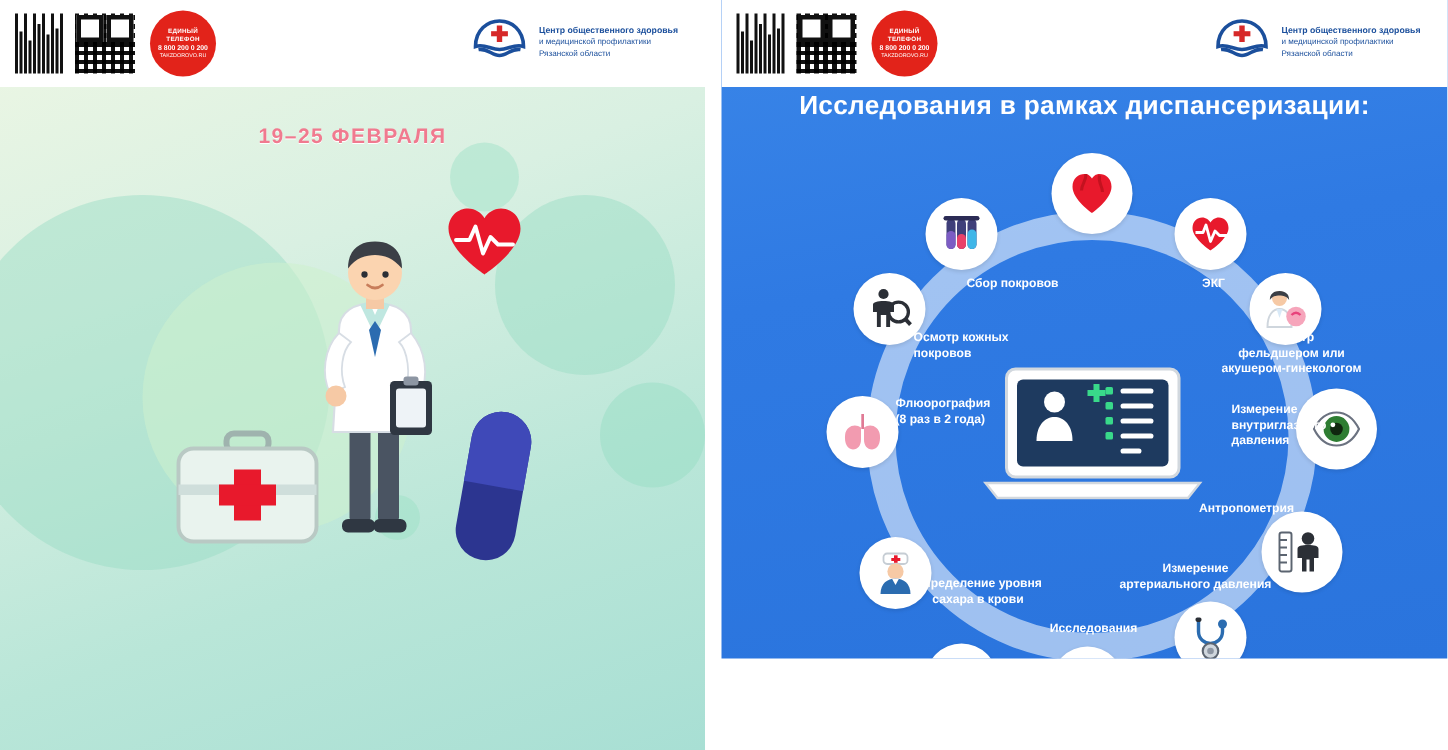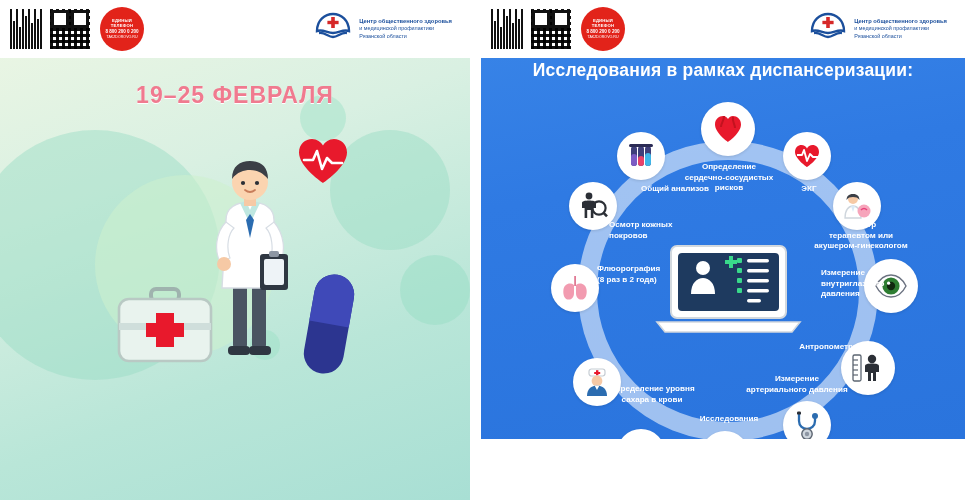--- a/index.html
+++ b/index.html
@@ -97,21 +97,21 @@
   }
   .org-text {
     font-size: 5.4px; line-height: 1.45; color: #1b4f9c;
     max-width: 120px;
   }
   .org-text .ln1 { font-weight: bold; font-size: 5.8px; }
 
   .date-ribbon {
     position: absolute; left: 0; right: 0; top: 82px;
     text-align: center;
-    font-size: 23px; font-weight: bold;
+    font-size: 14px; font-weight: bold;
     letter-spacing: 1px;
     color: #f07a8f;
     text-shadow: 0 1px 0 #ffffff;
   }
 
   .doctor-wrap {
     position: absolute; left: 190px; top: 158px;
     width: 120px; height: 205px;
   }
 
@@ -383,33 +383,31 @@
             <rect x="4" y="4" width="6" height="20" rx="3" fill="#3f3f7a"></rect>
             <rect x="4" y="12" width="6" height="12" rx="3" fill="#7c5cc4"></rect>
             <rect x="11" y="4" width="6" height="20" rx="3" fill="#3f3f7a"></rect>
             <rect x="11" y="14" width="6" height="10" rx="3" fill="#e8426a"></rect>
             <rect x="18" y="4" width="6" height="20" rx="3" fill="#3f3f7a"></rect>
             <rect x="18" y="11" width="6" height="13" rx="3" fill="#3fb6e8"></rect>
             <rect x="2" y="2" width="24" height="3" rx="1.5" fill="#2b2b55"></rect>
           </svg>
         </span>
       </div>
-      <div class="node-label" style="left:100px; top:88px; width:84px;">Общий анализов</div>
+      <div class="node-label" style="left:100px; top:88px; width:84px;">Сбор покровов</div>
 
       <div class="node big" style="left:168px; top:6px;">
         <span>
           <svg width="32" height="32" viewBox="0 0 32 32">
             <path d="M16 29 C16 29 3 20 3 11.5 C3 6 7 3 11 3 C13.6 3 15.2 4.6 16 6 C16.8 4.6 18.4 3 21 3 C25 3 29 6 29 11.5 C29 20 16 29 16 29 Z" fill="#e8192c"></path>
             <path d="M12 3 C12 8 9 10 9 14" stroke="#c3121f" stroke-width="2" fill="none"></path>
             <path d="M21 4 C20 9 23 11 23 15" stroke="#c3121f" stroke-width="2" fill="none"></path>
           </svg>
         </span>
       </div>
-      <div class="node-label" style="left:142px; top:66px; width:108px;">Определение
-сердечно-сосудистых рисков</div>
 
       <div class="node" style="left:250px; top:36px;">
         <span>
           <svg width="30" height="28" viewBox="0 0 30 28">
             <path d="M15 25 C15 25 3 17 3 10 C3 5.6 6.2 3 9.4 3 C12 3 14 4.6 15 6.4 C16 4.6 18 3 20.6 3 C23.8 3 27 5.6 27 10 C27 17 15 25 15 25 Z" fill="#e8192c"></path>
             <polyline points="5,13 10,13 12,8 15,19 18,12 21,15 26,15" fill="none" stroke="#ffffff" stroke-width="1.9" stroke-linejoin="round"></polyline>
           </svg>
         </span>
       </div>
       <div class="node-label" style="left:256px; top:88px; width:40px;">ЭКГ</div>
@@ -420,21 +418,21 @@
             <circle cx="11" cy="8" r="5" fill="#f6c9a5"></circle>
             <path d="M11 3 C6.6 3 4.4 5.6 4.6 9 C6 6.6 8.4 6 11 6 C13.6 6 16 6.6 17.4 9 C17.6 5.6 15.4 3 11 3 Z" fill="#3b3f46"></path>
             <path d="M3 27 C3 19 6.6 15 11 15 C15.4 15 19 19 19 27 Z" fill="#ffffff" stroke="#cfd6dd" stroke-width="1.3"></path>
             <path d="M9 15 L11 21 L13 15" fill="#d8e9f7"></path>
             <circle cx="22" cy="20" r="6.5" fill="#f6a5bb"></circle>
             <path d="M19 19 q3 -3 6 0" stroke="#e8427b" stroke-width="1.6" fill="none"></path>
           </svg>
         </span>
       </div>
       <div class="node-label" style="left:270px; top:124px; width:116px;">Осмотр
-терапевтом или
+фельдшером или
 акушером-гинекологом</div>
 
       <div class="node big" style="left:331px; top:163px;">
         <span>
           <svg width="34" height="26" viewBox="0 0 34 26">
             <path d="M2 13 C6 5 11 2 17 2 C23 2 28 5 32 13 C28 21 23 24 17 24 C11 24 6 21 2 13 Z" fill="#ffffff" stroke="#6b7280" stroke-width="1.4"></path>
             <circle cx="17" cy="13" r="8.6" fill="#2e7d32"></circle>
             <circle cx="17" cy="13" r="4.2" fill="#10270f"></circle>
             <circle cx="14.6" cy="10.2" r="1.6" fill="#ffffff"></circle>
           </svg>
@@ -450,21 +448,21 @@
             <rect x="1" y="2" width="8" height="26" rx="1.5" fill="#ffffff" stroke="#5b6470" stroke-width="1.3"></rect>
             <line x1="1" y1="7" x2="6" y2="7" stroke="#5b6470" stroke-width="1.2"></line>
             <line x1="1" y1="12" x2="6" y2="12" stroke="#5b6470" stroke-width="1.2"></line>
             <line x1="1" y1="17" x2="6" y2="17" stroke="#5b6470" stroke-width="1.2"></line>
             <line x1="1" y1="22" x2="6" y2="22" stroke="#5b6470" stroke-width="1.2"></line>
             <circle cx="20" cy="6" r="4.2" fill="#2b2f36"></circle>
             <path d="M13 13 C13 11 16 10.4 20 10.4 C24 10.4 27 11 27 13 L27 19 L24 19 L24 28 L21 28 L21 20 L19 20 L19 28 L16 28 L16 19 L13 19 Z" fill="#2b2f36"></path>
           </svg>
         </span>
       </div>
-      <div class="node-label" style="left:246px; top:238px; width:104px;margin-top:8px;">Антропометрия</div>
+      <div class="node-label" style="left:246px; top:238px; width:104px;">Антропометрия</div>
 
       <div class="node" style="left:250px; top:305px;">
         <span>
           <svg width="30" height="30" viewBox="0 0 30 30">
             <path d="M7 3 L7 11 C7 16 11 19 15 19 C19 19 23 16 23 11 L23 8" fill="none" stroke="#2b6cb0" stroke-width="2.3"></path>
             <circle cx="23" cy="6" r="3" fill="#2b6cb0"></circle>
             <circle cx="15" cy="24" r="5.2" fill="#cfd6dd" stroke="#5b6470" stroke-width="1.4"></circle>
             <circle cx="15" cy="24" r="2.2" fill="#8d96a3"></circle>
             <rect x="5" y="1.6" width="4" height="3" rx="1.2" fill="#2b2f36"></rect>
           </svg>

